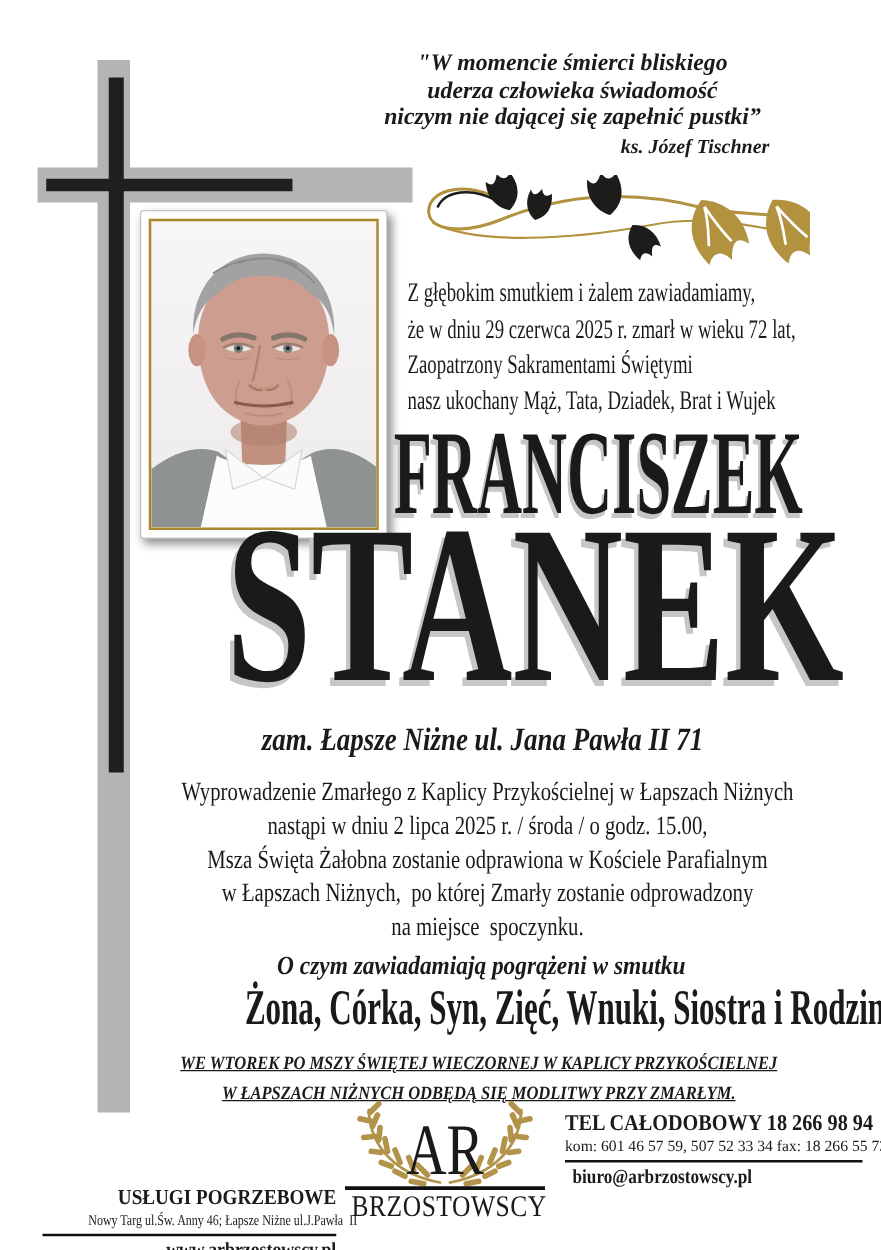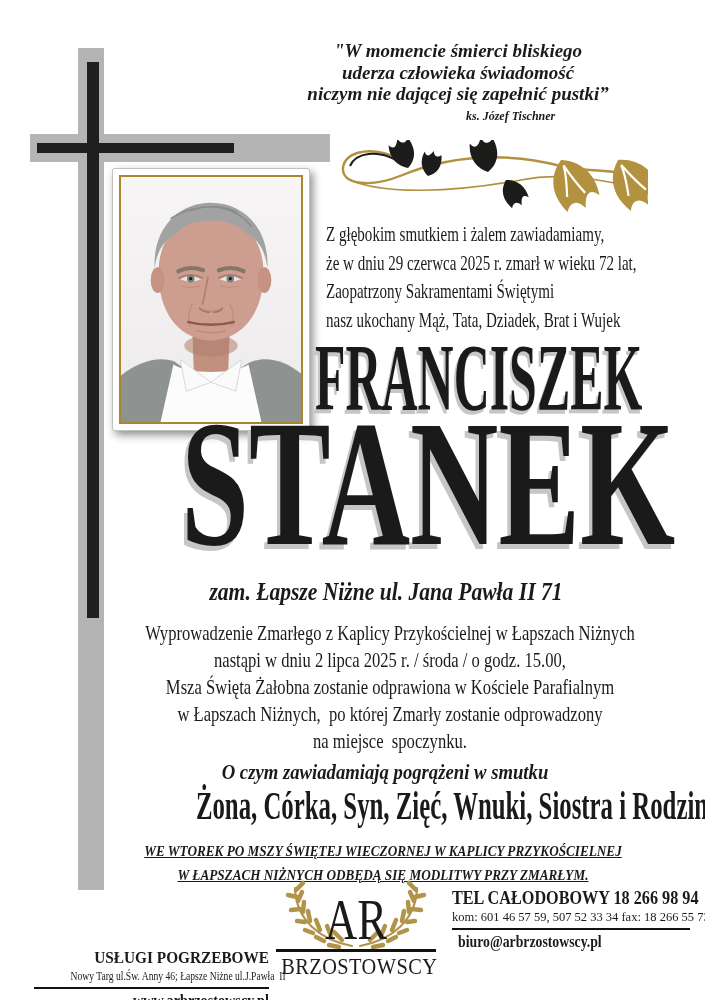--- a/index.html
+++ b/index.html
@@ -10,22 +10,22 @@
   
   .bar{position:absolute;}
   #cross-gray-v{left:78px;top:48px;width:26px;height:842px;background:#b4b4b4;}
   #cross-gray-h{left:30px;top:134px;width:300px;height:28px;background:#b4b4b4;}
   #cross-black-v{left:87px;top:62px;width:12px;height:556px;background:#1f1f1d;}
   #cross-black-h{left:37px;top:143px;width:197px;height:10px;background:#1f1f1d;}
 
   
   #quote{left:208px;top:40px;width:500px;text-align:center;font-weight:bold;font-style:italic;
          font-size:19px;line-height:21.5px;}
-  #quote-attr{left:466px;top:109px;width:180px;font-weight:bold;font-style:italic;
-         font-size:12px;}
+  #quote-attr{left:466px;top:109px;width:180px;text-align:center;font-weight:bold;font-style:italic;
+         font-size:16px;}
 
   
   #ornament{left:336px;top:140px;}
 
   
   #photo-frame{left:112px;top:168px;width:198px;height:263px;background:#fff;border:1px solid #c2c2c2;
          border-radius:3px;box-shadow:3px 4px 8px rgba(0,0,0,.45);box-sizing:border-box;padding:6px;}
   #photo-gold{width:100%;height:100%;border:2px solid #a8872f;box-shadow:inset 0 0 0 1px #e3c878;
          box-sizing:border-box;overflow:hidden;}
   #photo-gold svg{display:block;width:100%;height:100%;}

